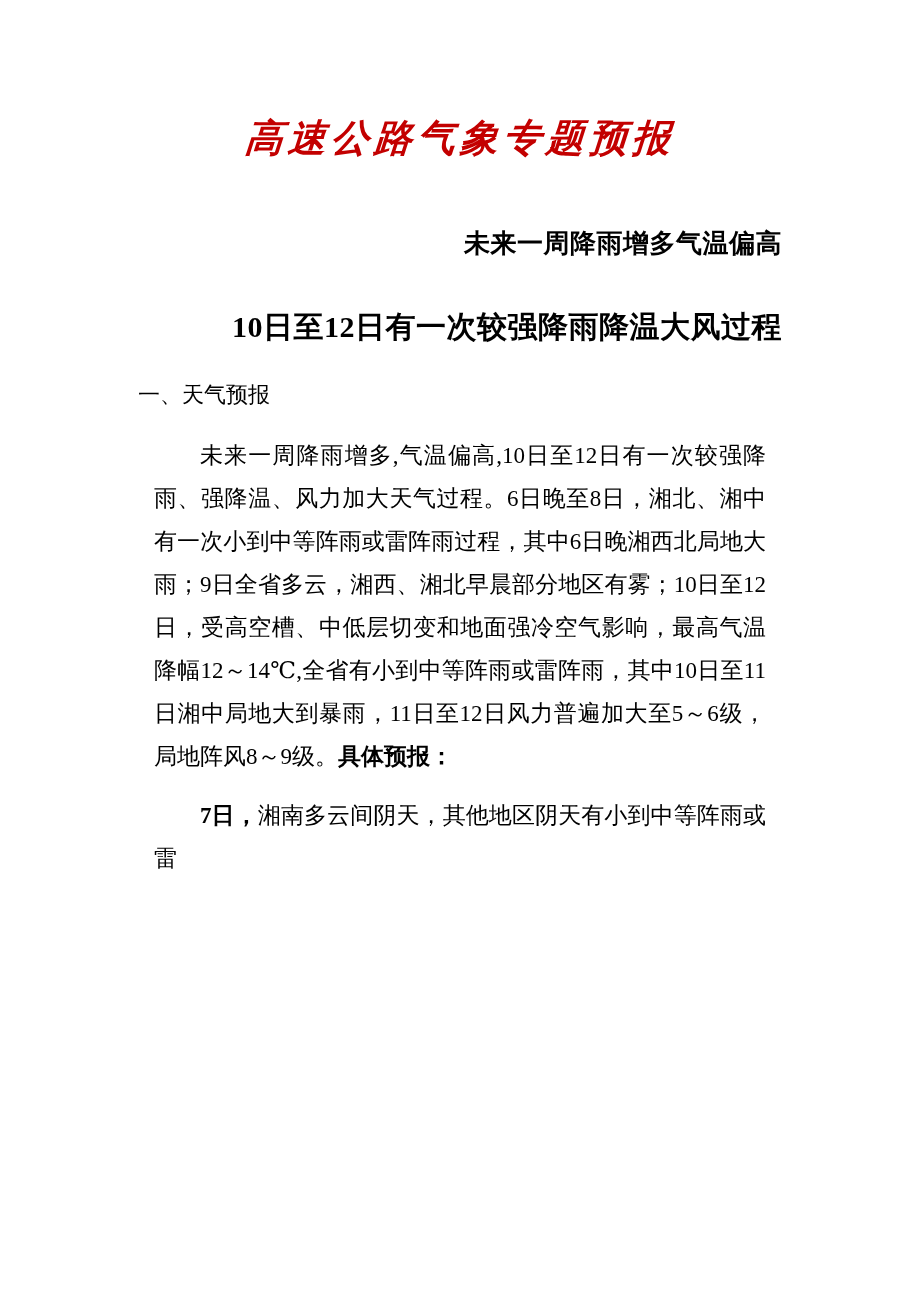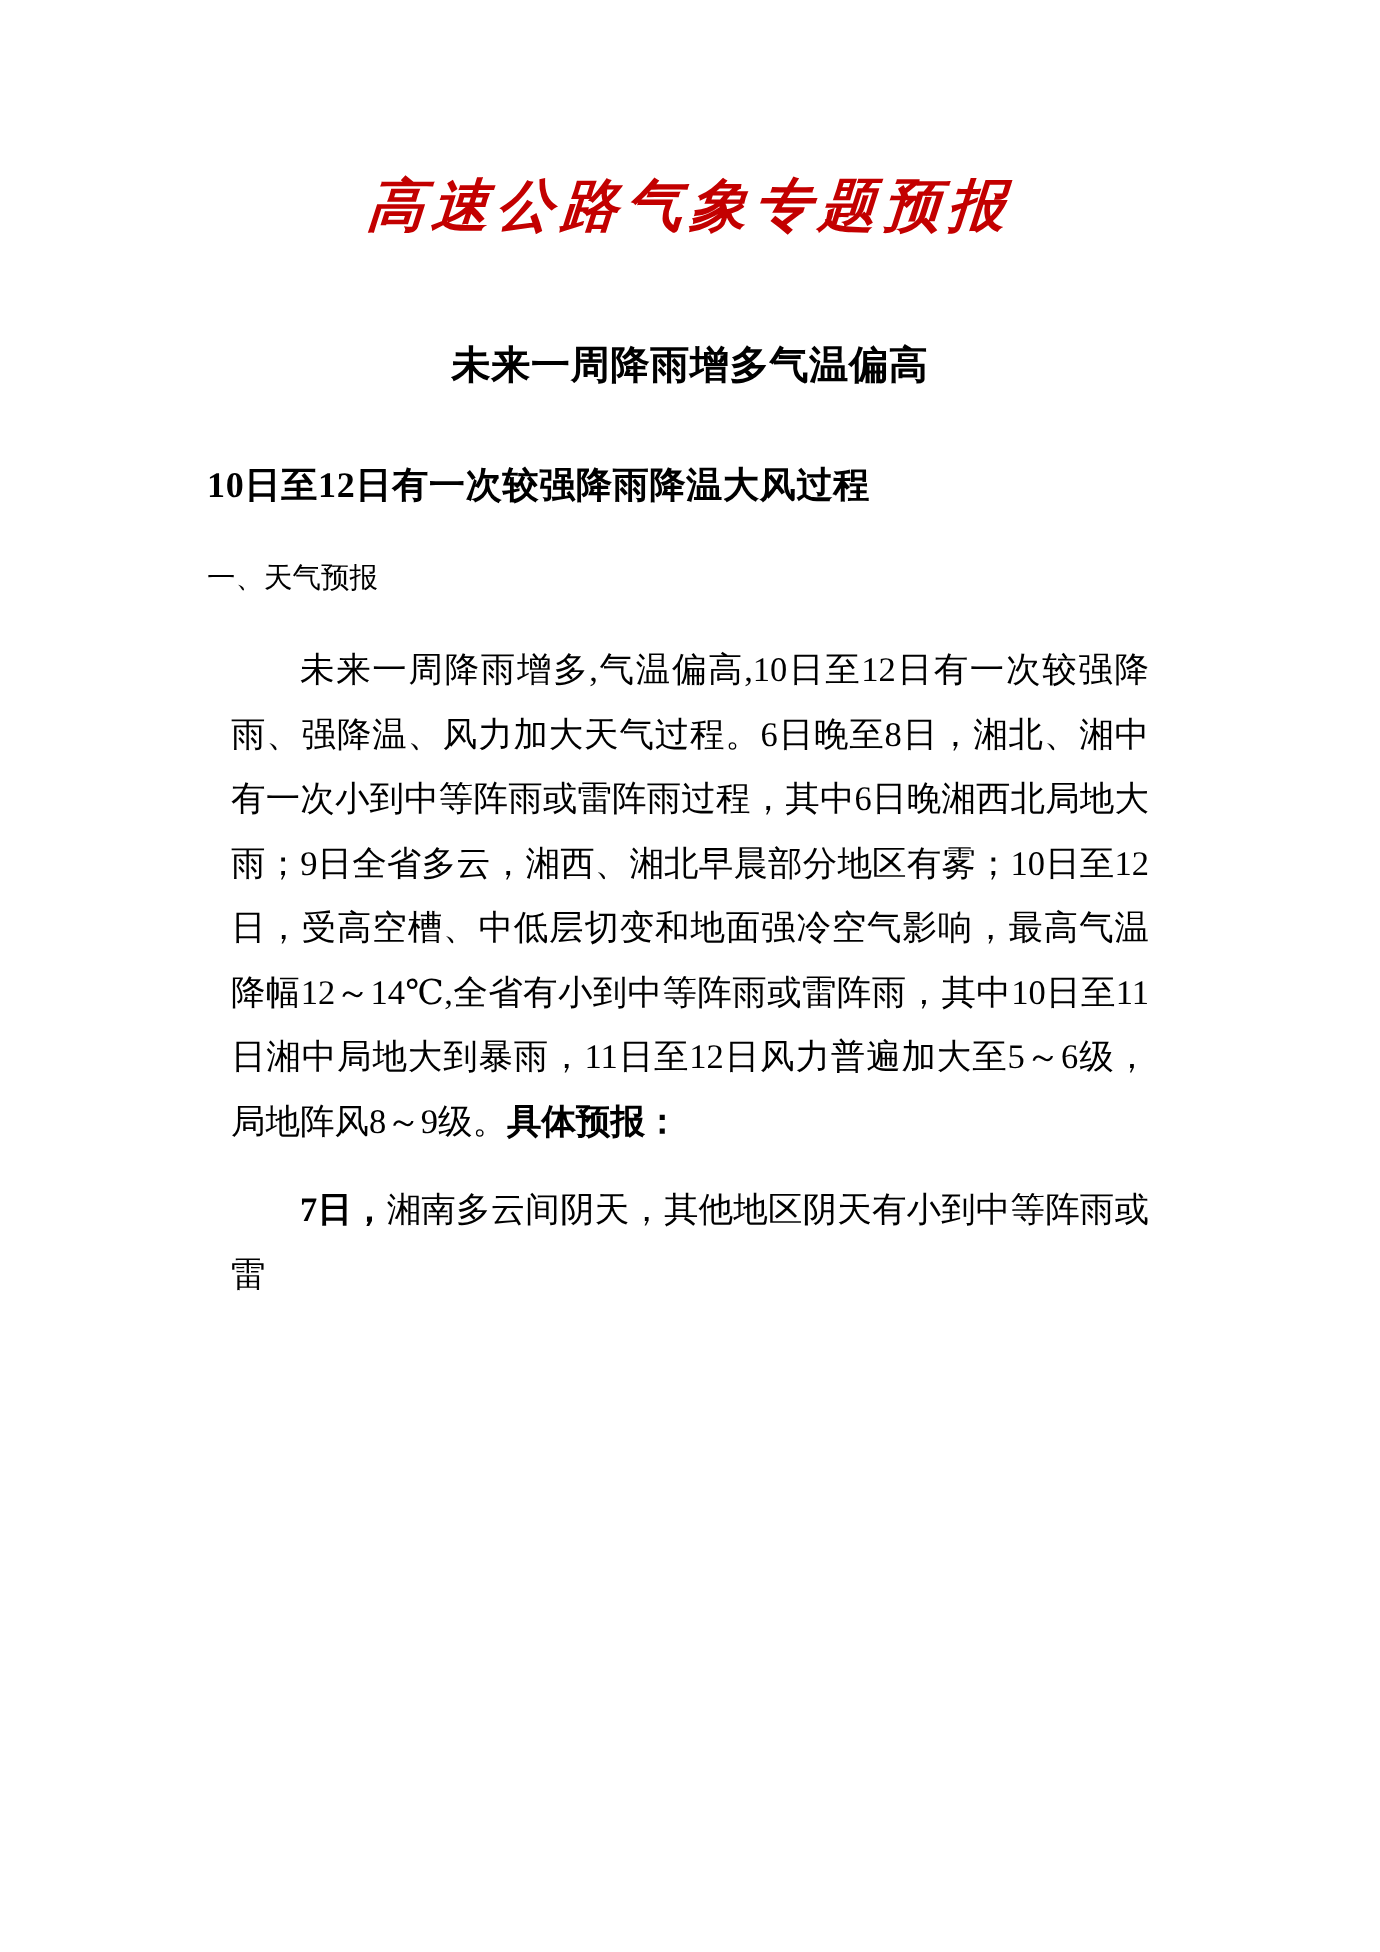--- a/index.html
+++ b/index.html
@@ -38,45 +38,45 @@
     text-align: center;
   }
   .review-line {
     font-size: 19px;
     letter-spacing: 1px;
     color: #1a1a1a;
   }
   .h1 {
     margin: 0;
     margin-top: 64px;
-    text-align: center;
+    text-align: right;
     font-size: 26px;
     font-weight: bold;
     letter-spacing: 0.5px;
   }
   .h2 {
     margin: 0;
     margin-top: 46px;
-    text-align: left;
-    font-size: 24px;
+    text-align: right;
+    font-size: 30px;
     font-weight: bold;
     letter-spacing: 0.5px;
   }
   .key-paragraph {
     margin: 0;
     margin-top: 52px;
     font-size: 23px;
     font-weight: bold;
     line-height: 52px;
     text-align: justify;
   }
   .section-heading {
     margin: 0;
     margin-top: 24px;
-    font-size: 19px;
+    font-size: 22px;
     line-height: 46px;
   }
   .body-paragraph {
     margin: 16px;
     font-size: 23px;
     line-height: 43px;
     text-align: justify;
     text-indent: 2em;
   }
   .body-paragraph.day7 {

